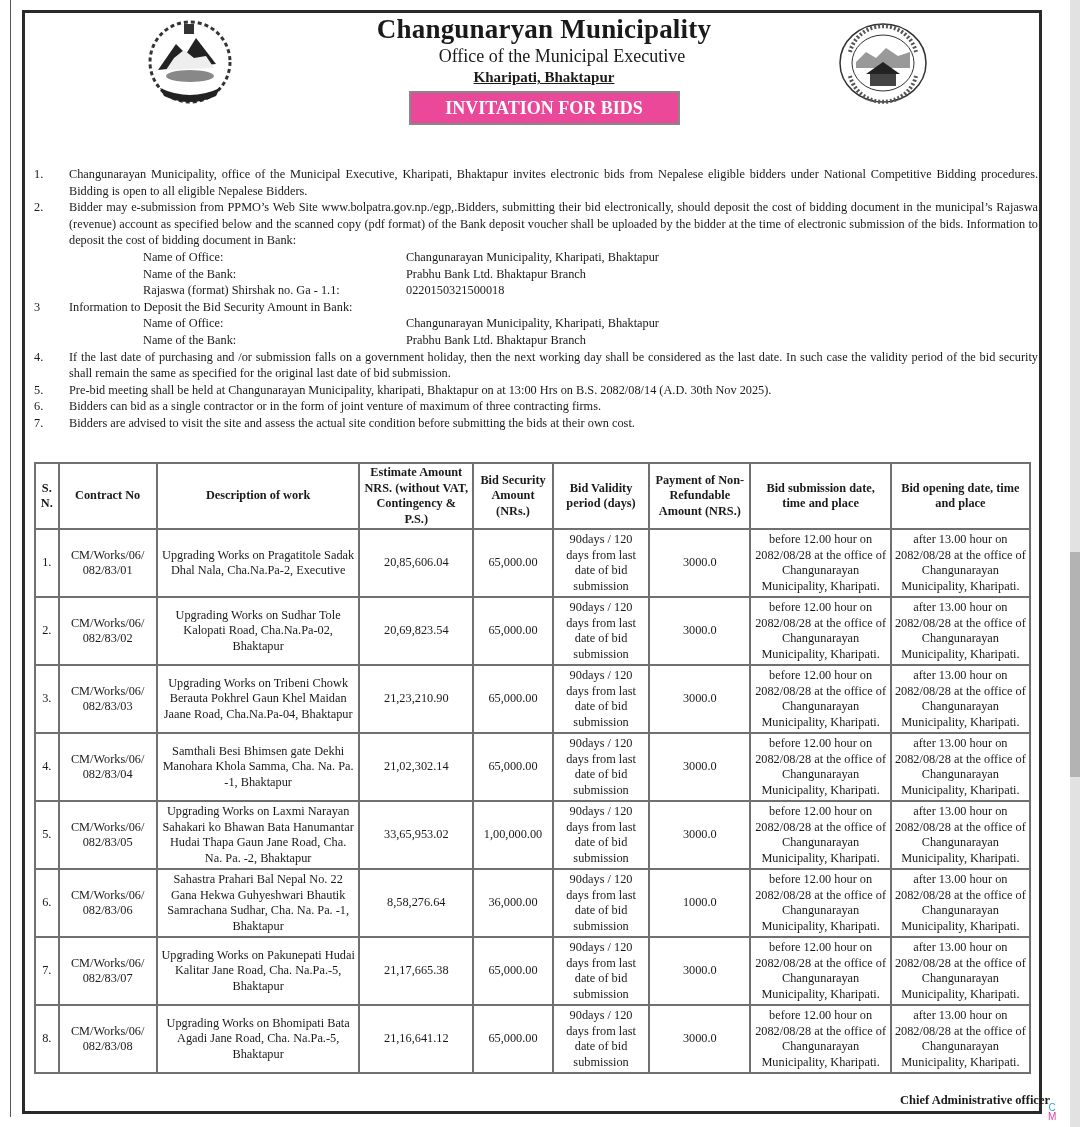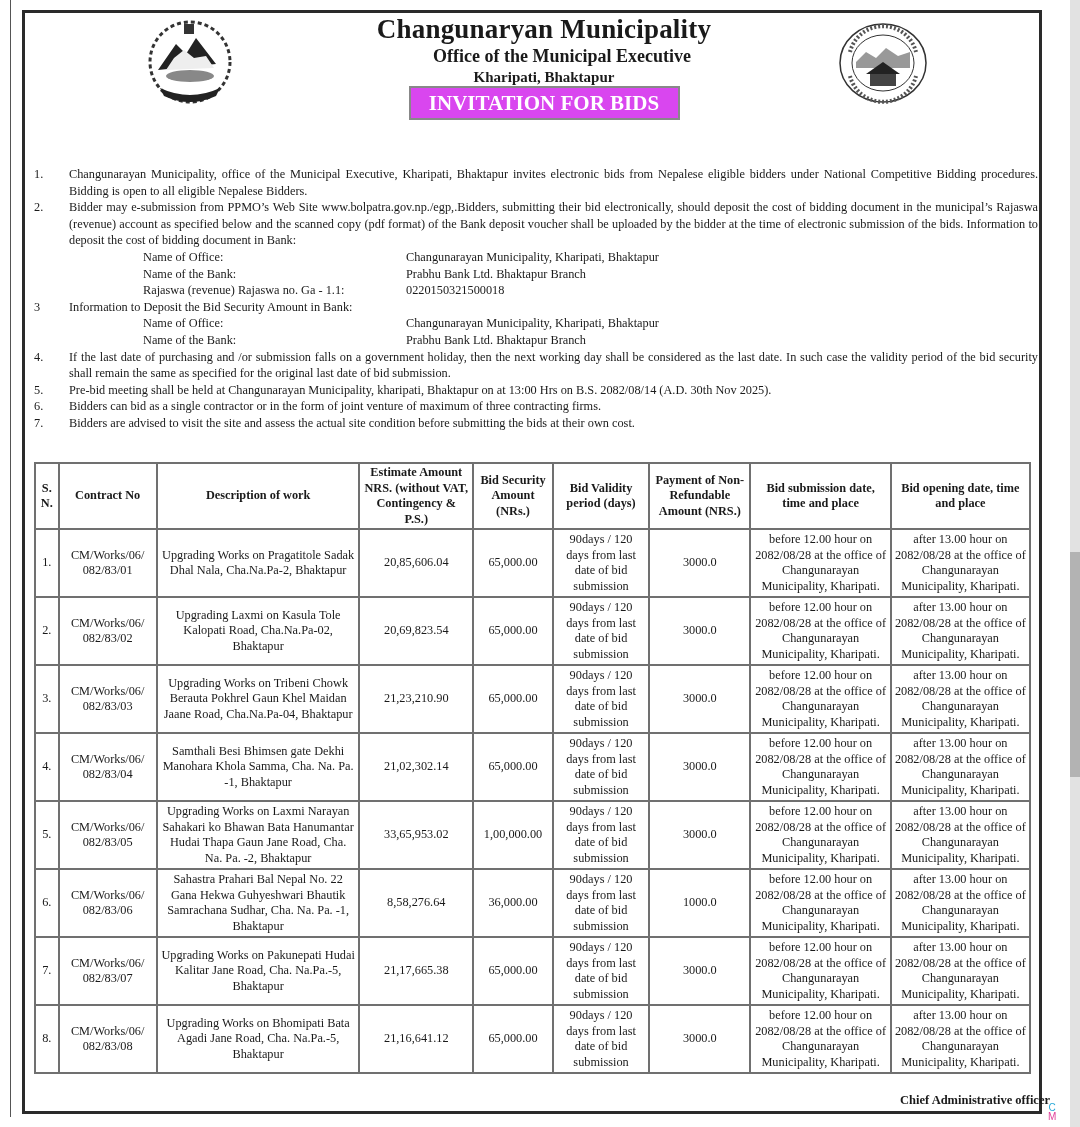--- a/index.html
+++ b/index.html
@@ -14,24 +14,24 @@
              font-size:10px; line-height:9px; text-align:center; }
   .cm-mark .c { color:#29a9d8; display:block; }
   .cm-mark .m { color:#e0409a; display:block; }
 
   .logo { position:absolute; top:18px; width:92px; height:88px; }
   .logo-left { left:144px; }
   .logo-right { left:836px; top:22px; width:94px; height:82px; }
 
   .header { position:absolute; left:0; right:0; top:14px; text-align:center;padding-left:8px; }
   .h-title { font-weight:bold; font-size:27px; line-height:30px; letter-spacing:0.2px; }
-  .h-sub { font-weight:bold; font-size:18px; line-height:24px;margin-left:36px; }
-  .h-addr { font-weight:bold; font-size:15px; line-height:18px; }
-  .ifb { display:inline-block; background:#d946ef; color:#fff; font-weight:bold;
-         font-size:21px; line-height:30px; padding:0 10px; width:271px; box-sizing:border-box; border:2px solid #888; }
+  .h-sub { font-weight:normal; font-size:18px; line-height:24px;margin-left:36px; }
+  .h-addr { font-weight:bold; font-size:15px; line-height:18px;text-decoration:underline; }
+  .ifb { display:inline-block; margin-top:5px; background:#ec4899; color:#fff; font-weight:bold;
+         font-size:18px; line-height:30px; padding:0 10px; width:271px; box-sizing:border-box; border:2px solid #888; }
   .pubdate { font-weight:bold; font-size:12.5px; margin-top:5px; }
 
   .body-text { position:absolute; left:34px; top:166px; width:1004px; font-size:12.3px; line-height:16.6px; }
   .clause { display:flex; }
   .clause .num { width:35px; flex:none; }
   .clause .txt { flex:1; text-align:justify; }
   .info-row { display:flex; padding-left:109px; }
   .info-row .lbl { width:263px; flex:none; }
 
   table.bids { position:absolute; left:34px; top:462px; width:997px; border-collapse:collapse;
@@ -84,21 +84,21 @@
   </div>
   <div class="info-row">
     <span class="lbl">Name of Office:</span>
     <span>Changunarayan Municipality, Kharipati, Bhaktapur</span>
   </div>
   <div class="info-row">
     <span class="lbl">Name of the Bank:</span>
     <span>Prabhu Bank Ltd. Bhaktapur Branch</span>
   </div>
   <div class="info-row">
-    <span class="lbl">Rajaswa (revenue) Rajaswa no. Ga - 1.1:</span>
+    <span class="lbl">Rajaswa (format) Shirshak no. Ga - 1.1:</span>
     <span>0220150321500018</span>
   </div>
   <div class="clause">
     <span class="num">3</span>
     <span class="txt">Information to Deposit the Bid Security Amount in Bank:</span>
   </div>
   <div class="info-row">
     <span class="lbl">Name of Office:</span>
     <span>Changunarayan Municipality, Kharipati, Bhaktapur</span>
   </div>
@@ -146,32 +146,32 @@
       <th>Bid Validity period (days)</th>
       <th>Payment of Non-Refundable Amount (NRS.)</th>
       <th>Bid submission date, time and place</th>
       <th>Bid opening date, time and place</th>
     </tr>
   </thead>
   <tbody id="bid-rows">
       <tr>
         <td>1.</td>
         <td>CM/Works/06/ 082/83/01</td>
-        <td>Upgrading Works on Pragatitole Sadak Dhal Nala, Cha.Na.Pa-2, Bhaktapur</td>
+        <td>Upgrading Works on Pragatitole Sadak Dhal Nala, Cha.Na.Pa-2, Executive</td>
         <td>20,85,606.04</td>
         <td>65,000.00</td>
         <td>90days / 120 days from last date of bid submission</td>
         <td>3000.0</td>
         <td>before 12.00 hour on 2082/08/28 at the office of Changunarayan Municipality, Kharipati.</td>
         <td>after 13.00 hour on 2082/08/28 at the office of Changunarayan Municipality, Kharipati.</td>
       </tr>
       <tr>
         <td>2.</td>
         <td>CM/Works/06/ 082/83/02</td>
-        <td>Upgrading Laxmi on Kasula Tole Kalopati Road, Cha.Na.Pa-02, Bhaktapur</td>
+        <td>Upgrading Works on Sudhar Tole Kalopati Road, Cha.Na.Pa-02, Bhaktapur</td>
         <td>20,69,823.54</td>
         <td>65,000.00</td>
         <td>90days / 120 days from last date of bid submission</td>
         <td>3000.0</td>
         <td>before 12.00 hour on 2082/08/28 at the office of Changunarayan Municipality, Kharipati.</td>
         <td>after 13.00 hour on 2082/08/28 at the office of Changunarayan Municipality, Kharipati.</td>
       </tr>
       <tr>
         <td>3.</td>
         <td>CM/Works/06/ 082/83/03</td>

